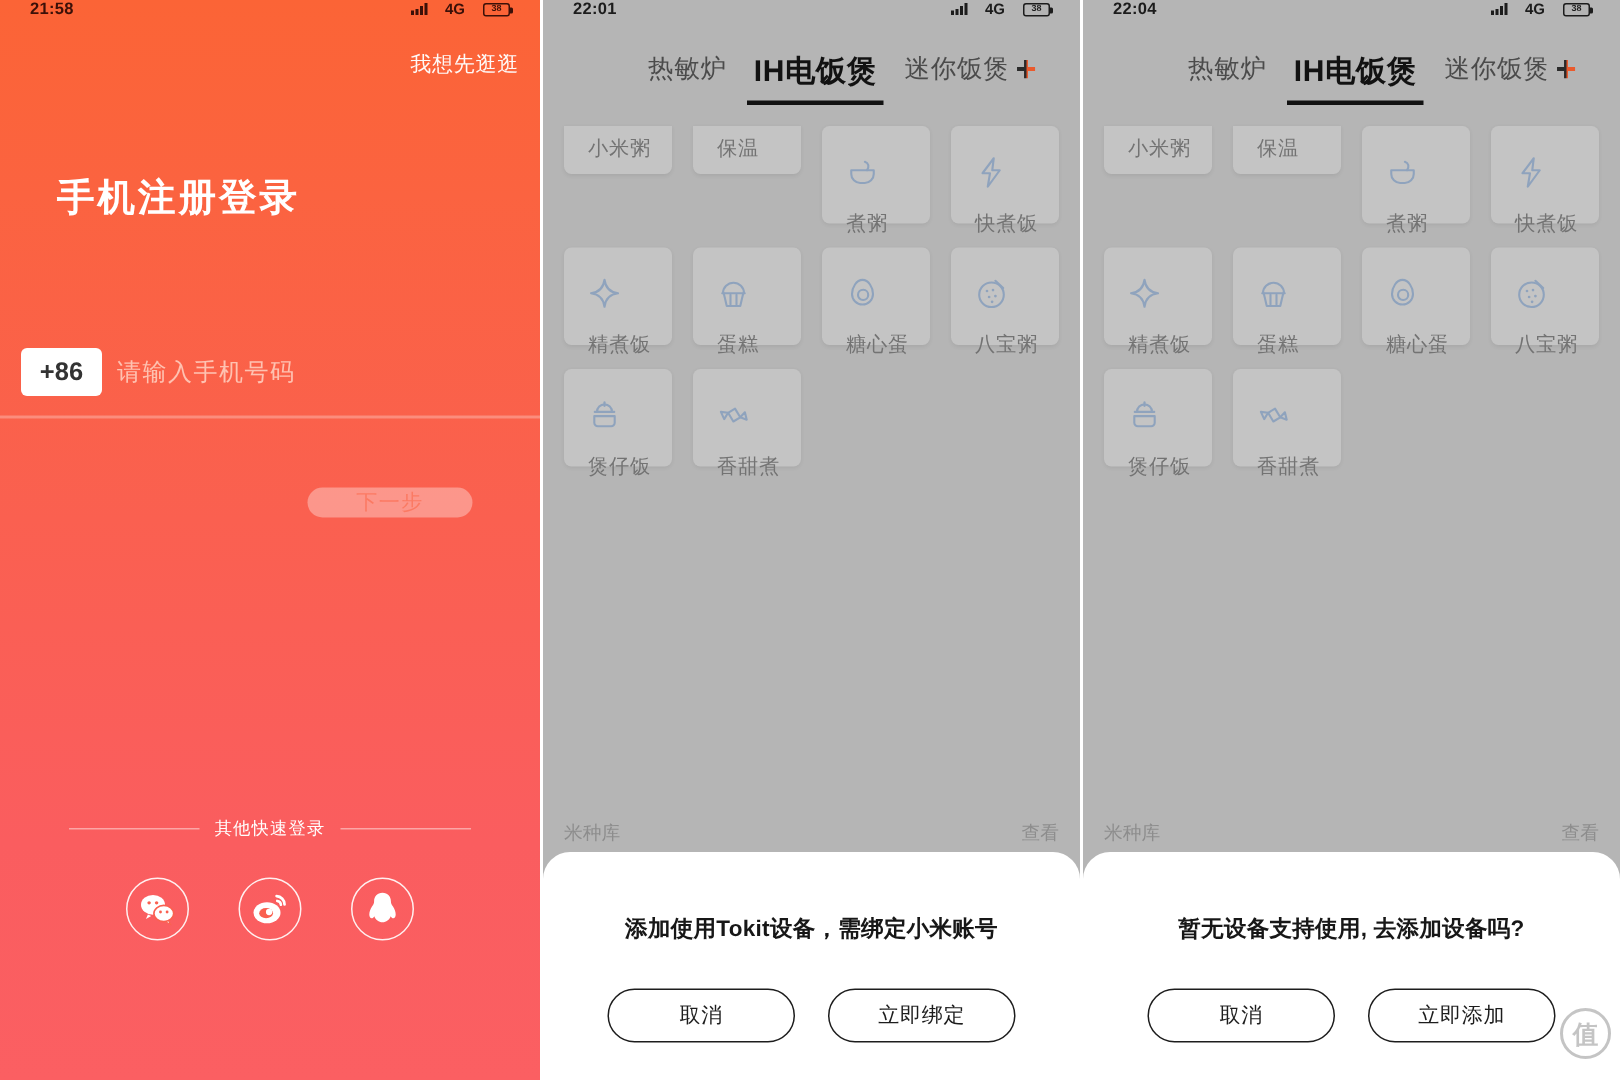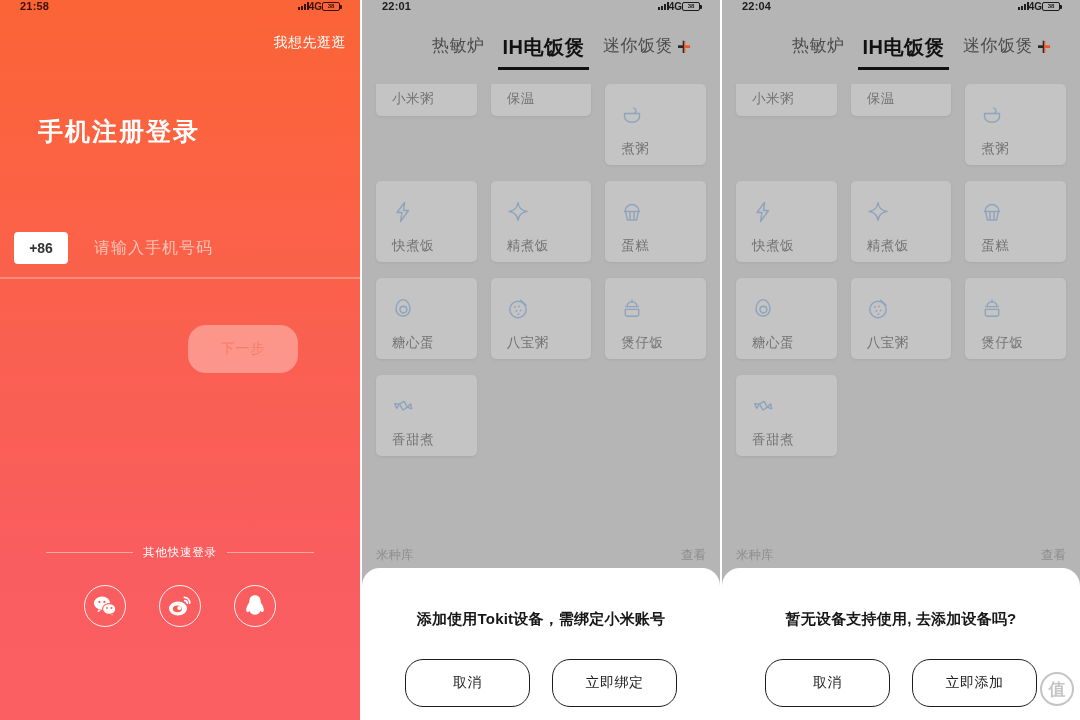--- a/index.html
+++ b/index.html
@@ -19,21 +19,21 @@
     overflow:hidden;
     flex:0 0 360px;
   }
   .statusbar {
     position:absolute; top:0; left:0; right:0; height:16px;
     display:flex; align-items:center; padding:0 20px;
     font-size:11px; font-weight:bold; color:#1c1c1c;
   }
   .statusbar.on-orange { color:#3b1008; }
   .sb-time { letter-spacing:.2px; margin-top:-4px; }
-  .sb-right { margin-left:auto; display:flex; align-items:center; gap:0; margin-top:-4px; }
+  .sb-right { margin-left:auto; display:flex; align-items:center; gap:12px; margin-top:-4px; }
   .sig { display:inline-flex; align-items:flex-end; gap:1px; height:8px; }
   .sig i { display:block; width:2px; background:currentColor; }
   .sig i:nth-child(1){height:3px} .sig i:nth-child(2){height:4px}
   .sig i:nth-child(3){height:6px} .sig i:nth-child(4){height:8px}
   .sb-net { font-size:10px; font-weight:bold; }
   .batt { position:relative; width:18px; height:9px; border:1px solid currentColor; border-radius:2px;
           font-size:6px; display:flex; align-items:center; justify-content:center; font-weight:bold; }
   .batt:after { content:""; position:absolute; right:-3px; top:2px; width:2px; height:4px; background:currentColor; border-radius:0 1px 1px 0;}
 
   .skip-link {
@@ -44,32 +44,32 @@
     position:absolute; top:115px; left:38px;
     font-size:25px; color:#ffffff; letter-spacing:2px; font-weight:700;
   }
   .phone-row {
     position:absolute; top:232px; left:14px; right:0; height:32px;
     display:flex; align-items:center;
   }
   .cc-btn {
     width:54px; height:32px; background:#ffffff; border-radius:4px;
     display:flex; align-items:center; justify-content:center;
-    font-size:14px; font-weight:bold; color:#333333;
+    font-size:17px; font-weight:bold; color:#333333;
   }
   .phone-input {
-    margin-left:26px; font-size:16px; color:#ffd3c4; opacity:.85; letter-spacing:1px;
+    margin-left:10px; font-size:16px; color:#ffd3c4; opacity:.85; letter-spacing:1px;
   }
   .input-divider {
     position:absolute; top:277px; left:0; right:0; height:2px;
     background:rgba(255,255,255,.28);
   }
   .next-btn {
-    position:absolute; top:325px; right:62px;
-    width:110px; height:48px; border-radius:18px;
+    position:absolute; top:325px; right:45px;
+    width:110px; height:20px; border-radius:18px;
     background:rgba(255,255,255,.34);
     display:flex; align-items:center; justify-content:center;
     font-size:14px; color:#fb7a63; letter-spacing:1px;text-align:center;
   }
   .other-login {
     position:absolute; top:545px; left:0; right:0;
     display:flex; align-items:center; justify-content:center; gap:10px;
     padding:0 46px;
   }
   .other-login .ln { flex:1; height:1px; background:rgba(255,255,255,.45); }
@@ -112,24 +112,24 @@
   }
   .tab-plus {
     font-size:24px; font-weight:bold; color:#2a2a2a; line-height:1;
     margin-left:-6px; margin-top:1px;
     background:linear-gradient(90deg,#2a2a2a 0 52%,#ea5a2d 52% 100%);
     -webkit-background-clip:text; background-clip:text; color:transparent;
   }
 
   .grid-scroll { position:absolute; top:84px; left:14px; right:14px; bottom:0; }
   .grid {
-    display:grid; grid-template-columns:1fr 1fr 1fr; column-gap:14px; row-gap:16px;
+    display:grid; grid-template-columns:1fr 1fr 1fr 1fr; column-gap:14px; row-gap:16px;
   }
   .mode-card {
-    position:relative; height:81px; border-radius:5px;
+    position:relative; height:65px; border-radius:5px;
     background:#c4c4c4;
     box-shadow:0 1px 3px rgba(0,0,0,.07);
   }
   .mode-card.clipped { height:32px; border-radius:0 0 5px 5px; }
   .mode-card .ic { position:absolute; left:16px; top:20px; width:22px; height:22px; }
   .mode-card .ic svg { display:block; }
   .mode-card .nm {
     position:absolute; left:16px; top:56px;
     font-size:13.5px; color:#737373; letter-spacing:.5px;
   }
@@ -145,21 +145,21 @@
     position:absolute; left:0; right:0; bottom:0; height:152px;
     background:#ffffff; border-radius:18px 18px 0 0;
     display:flex; flex-direction:column; align-items:center;
   }
   .dlg-msg {
     margin-top:42px; font-size:15px; font-weight:bold; color:#171717;
     letter-spacing:.2px; text-align:left; padding:0 14px;
   }
   .dlg-btns { margin-top:30px; display:flex; gap:22px; }
   .dlg-btn {
-    width:125px; height:48px; border-radius:18px;
+    width:125px; height:36px; border-radius:18px;
     border:1.6px solid #1d1d1d; background:#ffffff;
     display:flex; align-items:center; justify-content:center;
     font-size:14px; color:#1d1d1d; letter-spacing:.5px;
   }
 
   
   .watermark {
     position:absolute; right:6px; bottom:14px;
     display:flex; align-items:center; gap:4px;
     opacity:.30; pointer-events:none;

